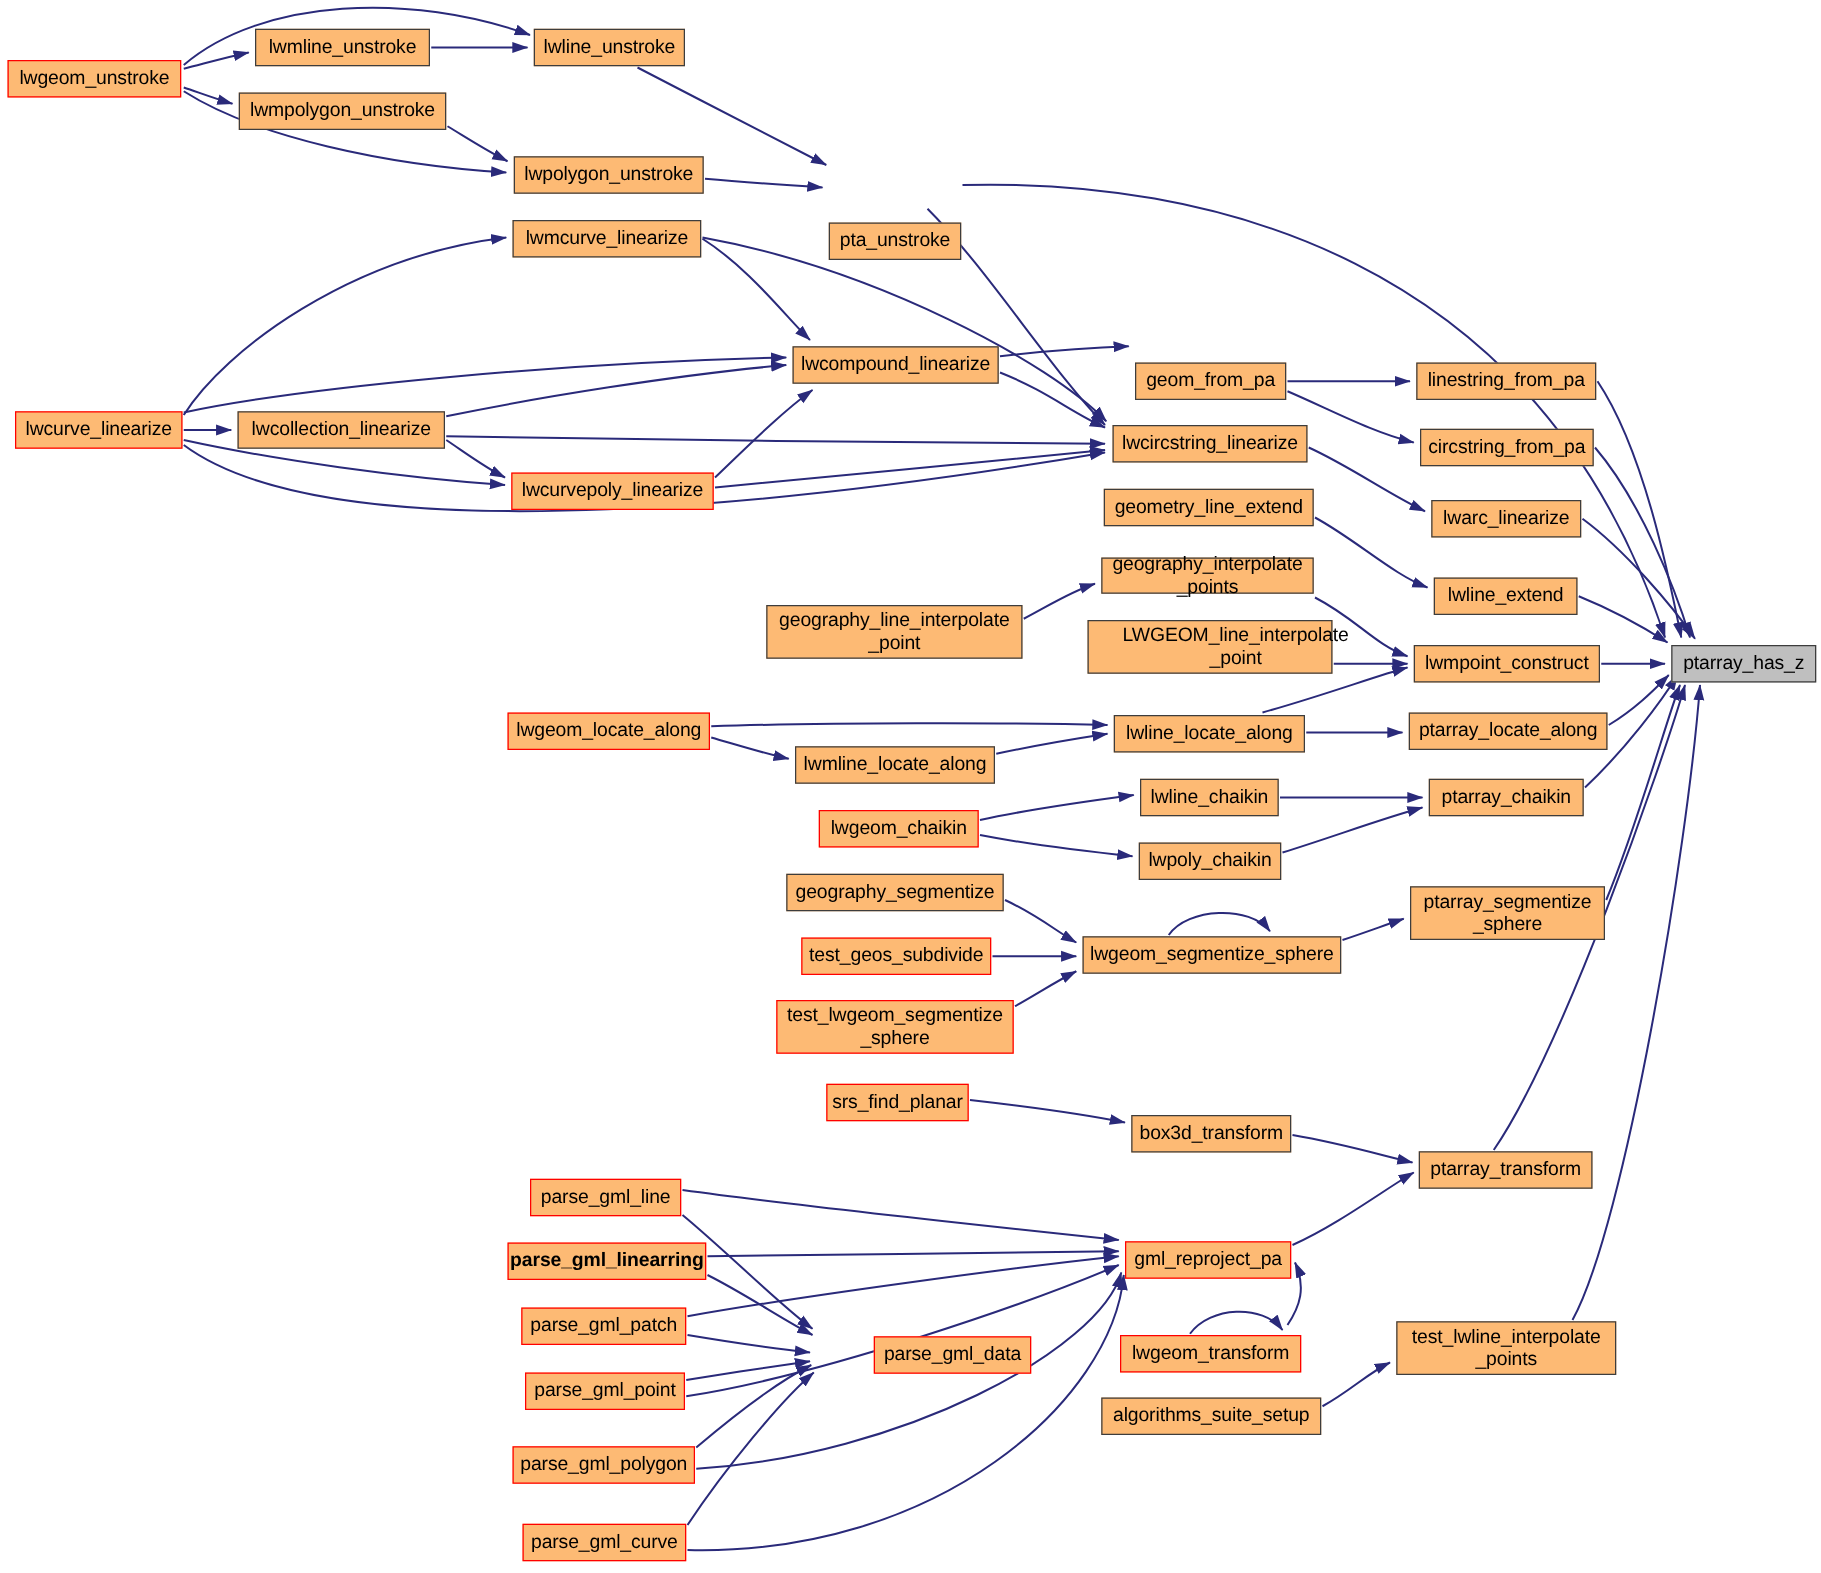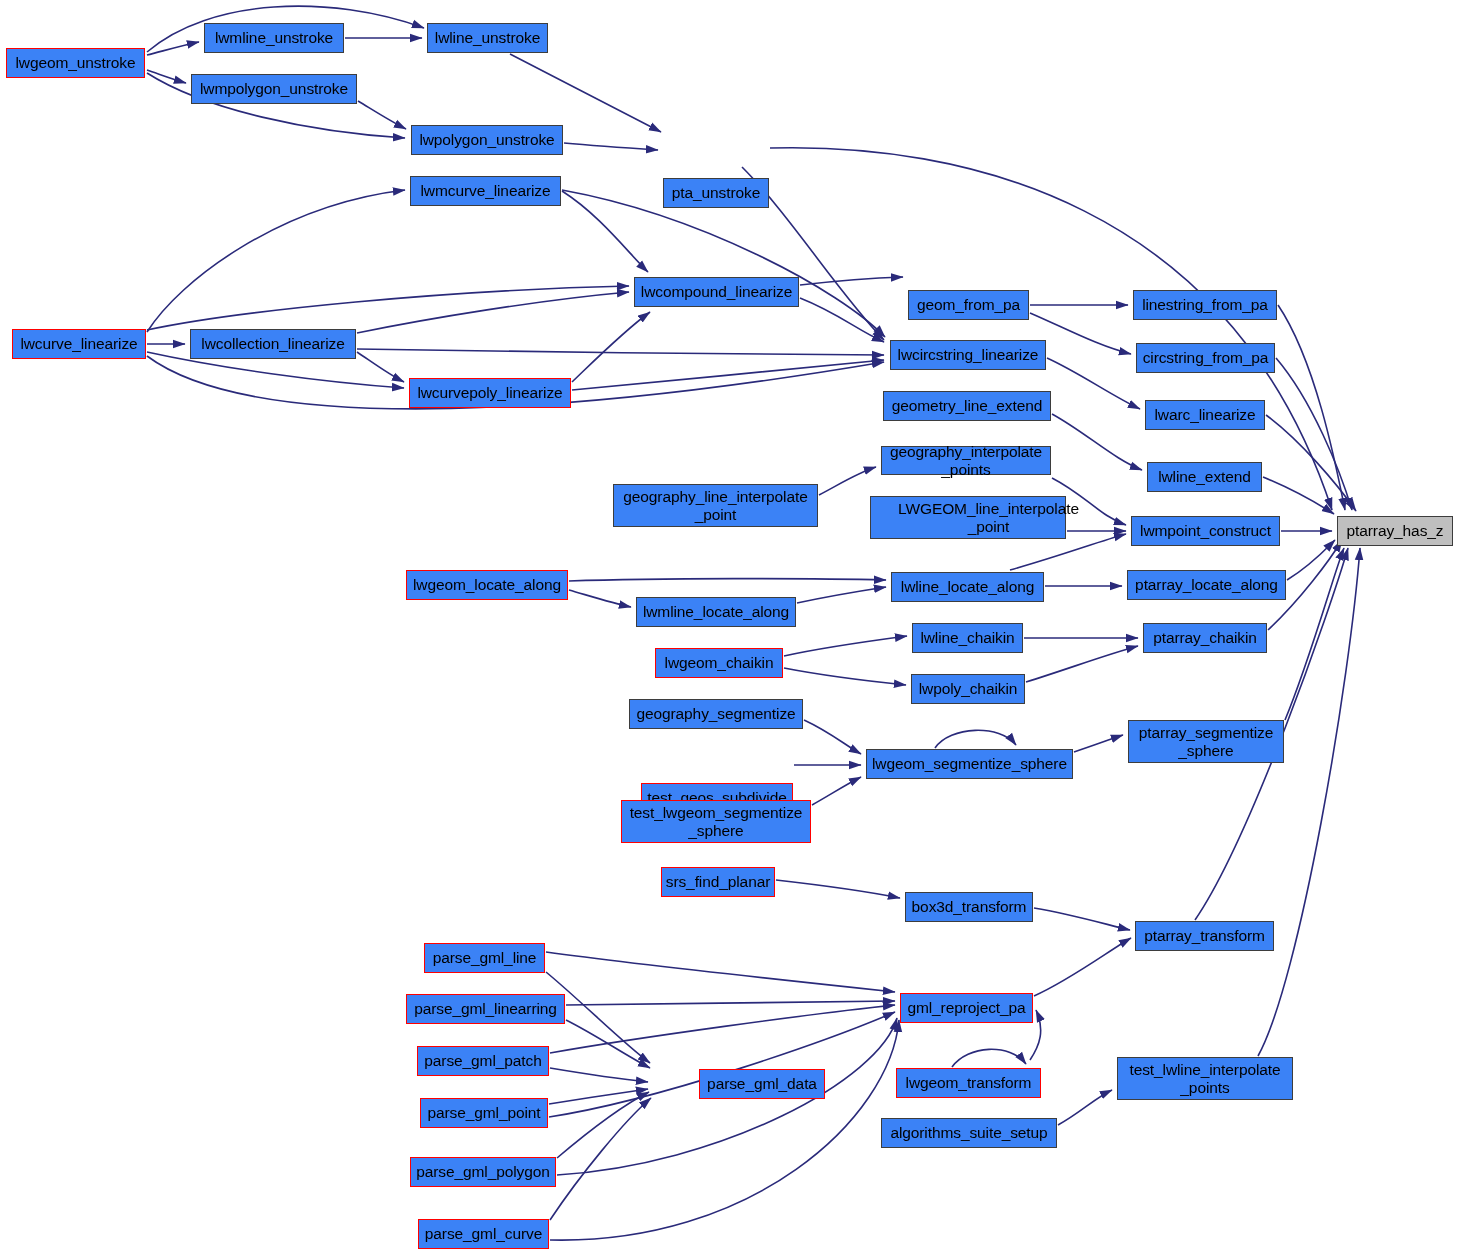--- a/index.html
+++ b/index.html
@@ -1,20 +1,20 @@
 <!DOCTYPE html>
 <html><head>
 <meta charset="utf-8">
 <style>
   html,body{margin:0;padding:0;background:#ffffff;}
   #canvas{position:relative;width:1457px;height:1258px;background:#ffffff;
           font-family:"Liberation Sans","DejaVu Sans",sans-serif;overflow:hidden;}
   svg#edges{position:absolute;left:0;top:0;width:1457px;height:1258px;pointer-events:none;}
   .node{position:absolute;box-sizing:border-box;display:flex;align-items:center;
-        justify-content:center;text-align:center;background:#3b82f6;
+        justify-content:center;text-align:center;background:#fdba74;
         border:1px solid #3d3d3d;font-size:15.5px;color:#000000;line-height:1.12;
         white-space:pre;letter-spacing:-0.1px;}
   .node.red{border:1px solid #ff0000;}
   .node.hl{background:#bfbfbf;border:1px solid #3d3d3d;}
 </style>
 </head>
 <body>
 
 <div id="canvas">
   <svg id="edges" viewBox="0 0 1457 1258" xmlns="http://www.w3.org/2000/svg">
@@ -128,31 +128,31 @@
       <div class="node hl" style="left: 1337px; top: 516px; width: 116px; height: 30px;">ptarray_has_z</div>
       <div class="node red" style="left: 406px; top: 570px; width: 162px; height: 30px;">lwgeom_locate_along</div>
       <div class="node" style="left: 636px; top: 597px; width: 160px; height: 30px;">lwmline_locate_along</div>
       <div class="node" style="left: 891px; top: 572px; width: 153px; height: 30px;">lwline_locate_along</div>
       <div class="node" style="left: 1127px; top: 570px; width: 159px; height: 30px;">ptarray_locate_along</div>
       <div class="node" style="left: 912px; top: 623px; width: 111px; height: 30px;">lwline_chaikin</div>
       <div class="node red" style="left: 655px; top: 648px; width: 128px; height: 30px;">lwgeom_chaikin</div>
       <div class="node" style="left: 911px; top: 674px; width: 114px; height: 30px;">lwpoly_chaikin</div>
       <div class="node" style="left: 1143px; top: 623px; width: 124px; height: 30px;">ptarray_chaikin</div>
       <div class="node" style="left: 629px; top: 699px; width: 174px; height: 30px;">geography_segmentize</div>
-      <div class="node red" style="left: 641px; top: 750px; width: 152px; height: 30px; margin-top: 33px;">test_geos_subdivide</div>
+      <div class="node red" style="left: 641px; top: 750px; width: 152px; height: 30px;">test_geos_subdivide</div>
       <div class="node" style="left: 866px; top: 749px; width: 207px; height: 30px;">lwgeom_segmentize_sphere</div>
-      <div class="node" style="left: 1128px; top: 709px; width: 156px; height: 43px; margin-top: 11px;">ptarray_segmentize
+      <div class="node" style="left: 1128px; top: 709px; width: 156px; height: 43px;">ptarray_segmentize
 _sphere</div>
       <div class="node red" style="left: 621px; top: 800px; width: 190px; height: 43px;">test_lwgeom_segmentize
 _sphere</div>
       <div class="node red" style="left: 661px; top: 867px; width: 114px; height: 30px;">srs_find_planar</div>
       <div class="node" style="left: 905px; top: 892px; width: 128px; height: 30px;">box3d_transform</div>
       <div class="node" style="left: 1135px; top: 921px; width: 139px; height: 30px;">ptarray_transform</div>
       <div class="node red" style="left: 424px; top: 943px; width: 121px; height: 30px;">parse_gml_line</div>
-      <div class="node red" style="left: 406px; top: 994px; width: 159px; height: 30px;">parse_gml_linearring</div>
+      <div class="node red" style="left: 406px; top: 994px; width: 159px; height: 30px; font-weight: bold;">parse_gml_linearring</div>
       <div class="node red" style="left: 900px; top: 993px; width: 133px; height: 30px;">gml_reproject_pa</div>
       <div class="node red" style="left: 417px; top: 1046px; width: 132px; height: 30px;">parse_gml_patch</div>
       <div class="node red" style="left: 653px; top: 1069px; width: 126px; height: 30px; margin-left: 46px;">parse_gml_data</div>
       <div class="node red" style="left: 896px; top: 1068px; width: 145px; height: 30px;">lwgeom_transform</div>
       <div class="node" style="left: 1117px; top: 1057px; width: 176px; height: 43px;">test_lwline_interpolate
 _points</div>
       <div class="node red" style="left: 420px; top: 1098px; width: 128px; height: 30px;">parse_gml_point</div>
       <div class="node" style="left: 881px; top: 1118px; width: 176px; height: 30px;">algorithms_suite_setup</div>
       <div class="node red" style="left: 410px; top: 1157px; width: 146px; height: 30px;">parse_gml_polygon</div>
       <div class="node red" style="left: 418px; top: 1219px; width: 131px; height: 30px;">parse_gml_curve</div>

